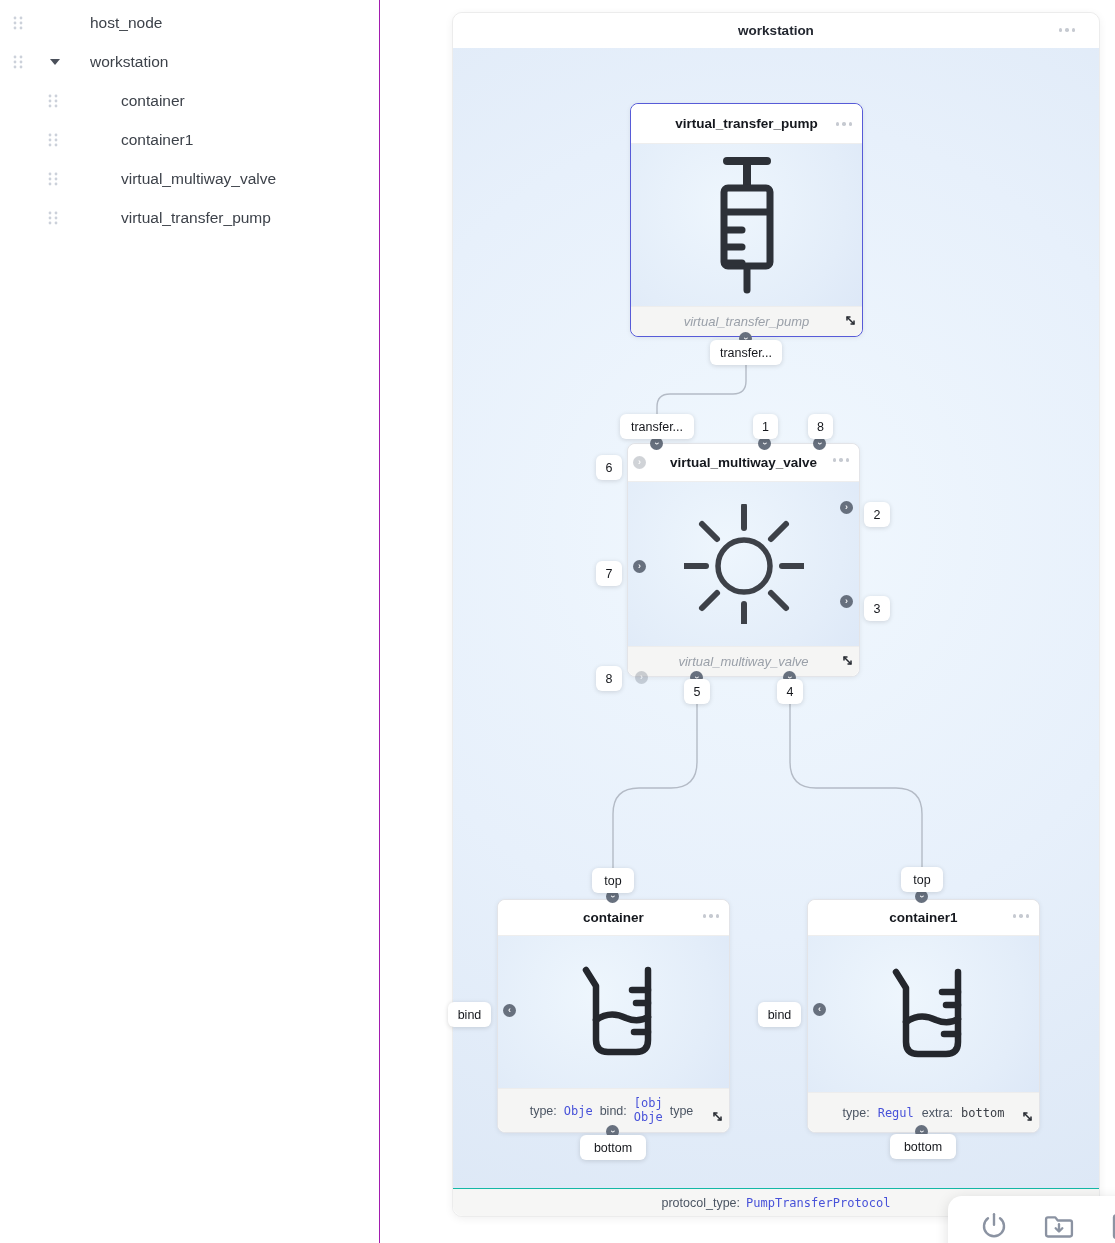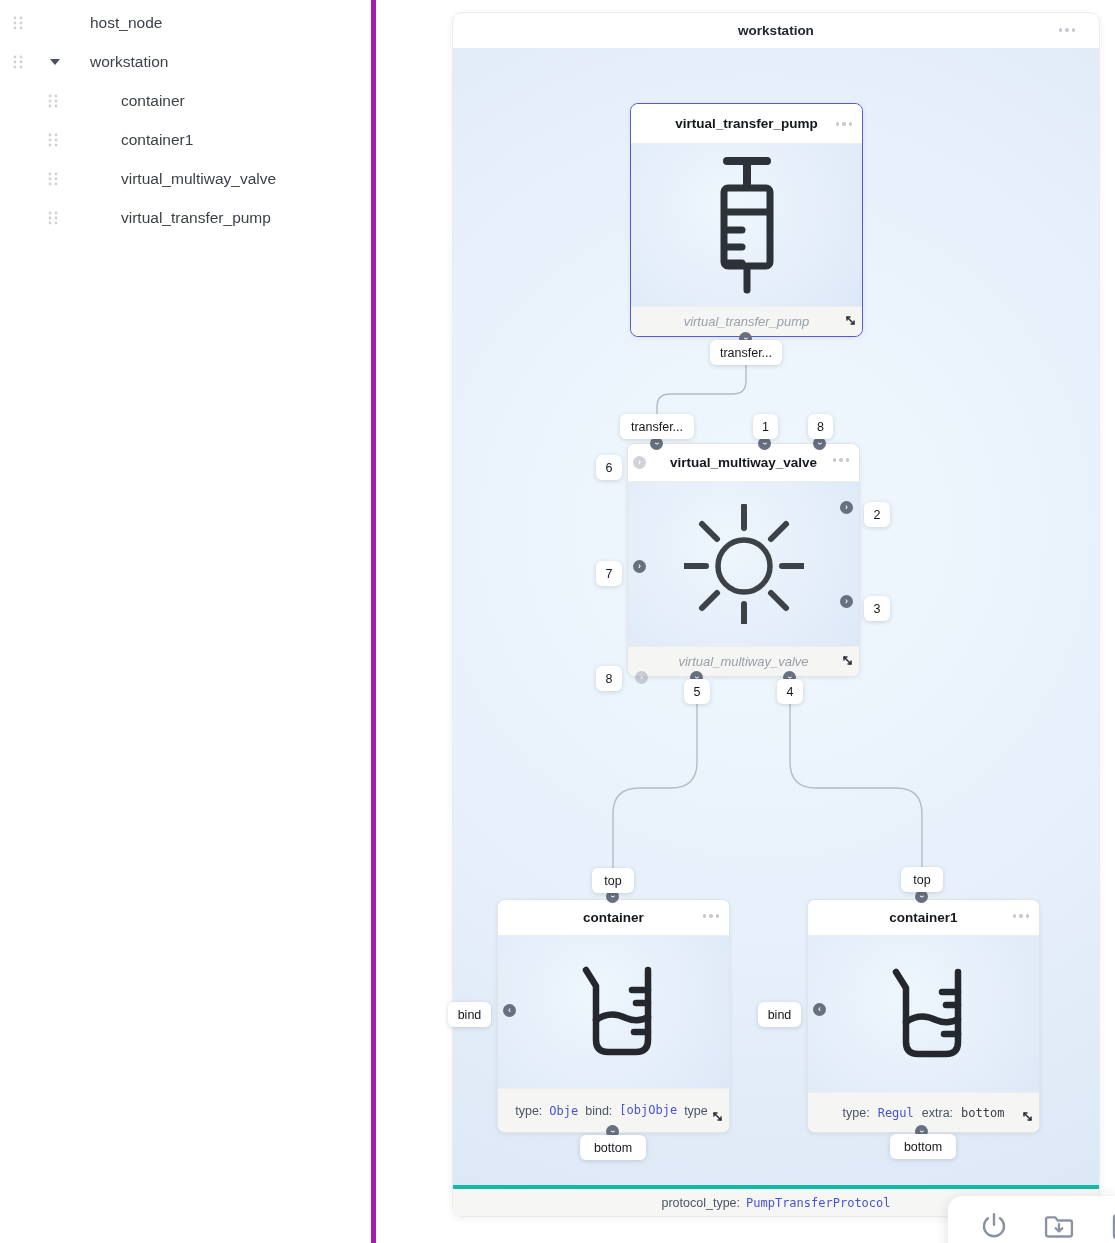--- a/index.html
+++ b/index.html
@@ -1,39 +1,39 @@
 <!DOCTYPE html>
 <html><head>
 <meta charset="utf-8">
 <style>
   html,body{margin:0;padding:0;background:#fff;}
   .stage{position:relative;width:1115px;height:1243px;overflow:hidden;
          font-family:"Liberation Sans",sans-serif;background:#fff;}
 
   
   .sidebar{position:absolute;left:0;top:0;width:371px;height:1243px;
-           background:#fff;border-right:5px solid #a21caf;}
+           background:#fff;border-right:1px solid #a21caf;padding-left:8px;}
   .tree-row{position:absolute;left:0;width:370px;height:39px;display:flex;align-items:center;cursor:pointer;}
   .tree-label{font-size:15.5px;color:#3d424a;}
   .grip{display:inline-block;width:12px;height:16px;}
   .caret{width:0;height:0;border-left:5px solid transparent;border-right:5px solid transparent;
          border-top:6px solid #4a505a;}
 
   
   .panel{position:absolute;left:452px;top:12px;width:648px;height:1205px;
          background:#fff;border:1px solid #ececec;border-radius:10px;
          box-shadow:0 2px 8px rgba(0,0,0,.06);box-sizing:border-box;}
   .panel-header{position:absolute;left:0;top:0;width:100%;height:35px;
                 display:flex;align-items:center;justify-content:center;
                 border-bottom:1px solid #efefef;border-radius:10px 10px 0 0;background:#fff;}
   .panel-title{font-size:13.5px;font-weight:bold;color:#232730;}
   .panel-body{position:absolute;left:0;top:35px;width:100%;height:1143px;
               background:radial-gradient(circle at 48% 42%,#f1f8fe 0%,#e7f0fb 55%,#dde8f6 100%);}
   .panel-footer{position:absolute;left:0;bottom:0;width:100%;height:27px;
-                background:#f6f6f5;border-top:4px solid #14b8a6;border-radius:0 0 10px 10px;
+                background:#f6f6f5;border-top:1px solid #14b8a6;border-radius:0 0 10px 10px;
                 display:flex;align-items:center;justify-content:center;gap:6px;}
   .kv-label{font-size:12.5px;color:#4b5563;}
   .mono-val{font-family:"DejaVu Sans Mono",monospace;font-size:12px;color:#4852d9;}
   .mono-dark{font-family:"DejaVu Sans Mono",monospace;font-size:12px;color:#3b3f46;}
 
   .ellipsis{display:flex;gap:3px;align-items:center;cursor:pointer;}
   .ellipsis i{width:3.5px;height:3.5px;border-radius:50%;background:#c6cad1;display:block;}
 
   
   .gnode{position:absolute;width:233px;height:234px;background:#fff;border:1px solid #e3e4e8;
@@ -321,21 +321,21 @@
           <path d="M68,28 H84"></path>
           <path d="M72,41 H84"></path>
           <path d="M70,70 H84"></path>
         </g>
       </svg>
     </div>
     <div class="gnode-footer" style="height:44px;gap:7px;padding:0 14px 0 10px;">
       <span class="kv-label">type:</span>
       <span class="mono-val" style="max-width:40px;overflow:hidden;white-space:nowrap;">Obje</span>
       <span class="kv-label">bind:</span>
-      <span style="display:flex;flex-direction:row;line-height:1.15;">
+      <span style="display:flex;flex-direction:column;line-height:1.15;">
         <span class="mono-val">[obj</span>
         <span class="mono-val">Obje</span>
       </span>
       <span class="kv-label" style="overflow:hidden;white-space:nowrap;max-width:38px;">type</span>
       <span class="resize-handle">
         <svg width="13" height="13">
             <g fill="none" stroke="#262a31" stroke-width="1.5">
               <path d="M3,3 L10,10"></path>
               <path d="M6.5,3 H3 V6.5"></path>
               <path d="M6.5,10 H10 V6.5"></path>

